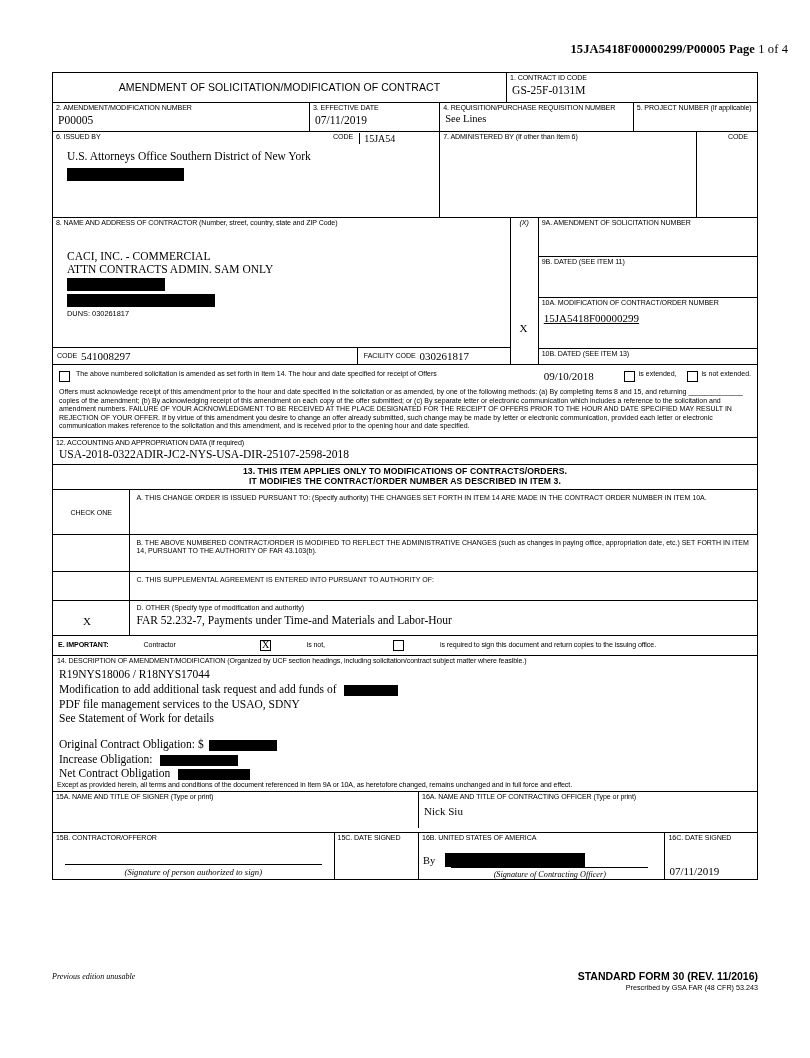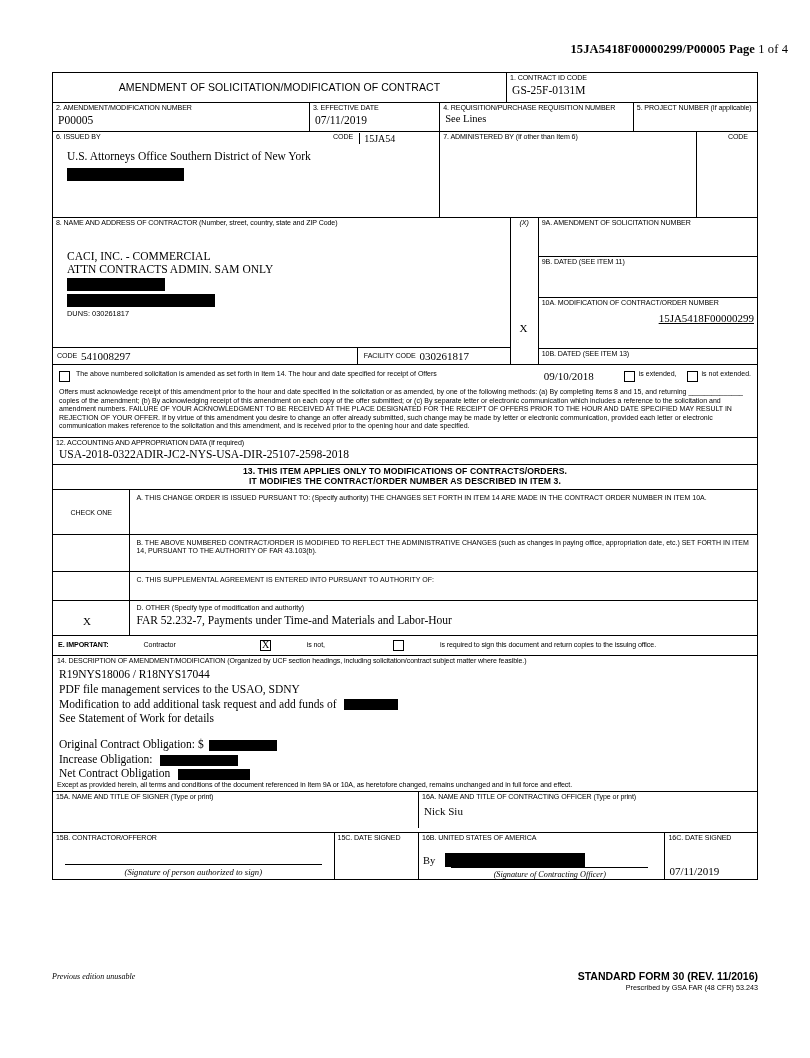--- a/index.html
+++ b/index.html
@@ -244,21 +244,21 @@
       </div>
       <div class="cell" style="width:31%;height:146px;padding:0;">
         <div style="height:36px;border-bottom:1.1px solid #000;padding:1px 3px;">
           <div class="lbl">9A. AMENDMENT OF SOLICITATION NUMBER</div>
         </div>
         <div style="height:38px;border-bottom:1.1px solid #000;padding:1px 3px;">
           <div class="lbl">9B. DATED (SEE ITEM 11)</div>
         </div>
         <div style="height:48px;border-bottom:1.1px solid #000;padding:1px 3px;">
           <div class="lbl">10A. MODIFICATION OF CONTRACT/ORDER NUMBER</div>
-          <div class="ul" style="font-family:'Liberation Serif',serif;font-size:11px;padding-top:5px;padding-left:2px;text-align:right;">15JA5418F00000299</div>
+          <div class="ul" style="font-family:'Liberation Serif',serif;font-size:11px;padding-top:5px;padding-left:2px;">15JA5418F00000299</div>
         </div>
         <div style="height:22px;padding:1px 3px;">
           <div class="lbl">10B. DATED (SEE ITEM 13)</div>
         </div>
         <div style="height:0;position:relative;">
           <div style="position:absolute;left:5px;top:-3px;font-family:'Liberation Serif',serif;font-size:11px;">09/10/2018</div>
         </div>
       </div>
     </div>
 
@@ -333,25 +333,25 @@
         <span class="chk" style="margin:0 4px 0 36px;"></span>
         <span class="lbl">is required to sign this document and return copies to the issuing office.</span>
       </div>
     </div>
 
     <div class="row">
       <div class="cell" style="width:100%;height:135px;position:relative;padding:1px 4px;">
         <div class="lbl">14. DESCRIPTION OF AMENDMENT/MODIFICATION (Organized by UCF section headings, including solicitation/contract subject matter where feasible.)</div>
         <div style="font-family:'Liberation Serif',serif;font-size:11.5px;padding-left:2px;padding-top:2px;line-height:1.28;">
           <div>R19NYS18006 / R18NYS17044</div>
-          <div>PDF file management services to the USAO, SDNY</div>
           <div>
             <span>Modification to add additional task request and add funds of</span>
             <span class="redact" style="width:54px;margin-left:5px;"></span>
           </div>
+          <div>PDF file management services to the USAO, SDNY</div>
           <div>See Statement of Work for details</div>
           <div style="height:11px;"></div>
           <div>
             <span>Original Contract Obligation: $</span>
             <span class="redact" style="width:68px;margin-left:2px;"></span>
           </div>
           <div>
             <span>Increase Obligation:</span>
             <span class="redact" style="width:78px;margin-left:5px;"></span>
           </div>

